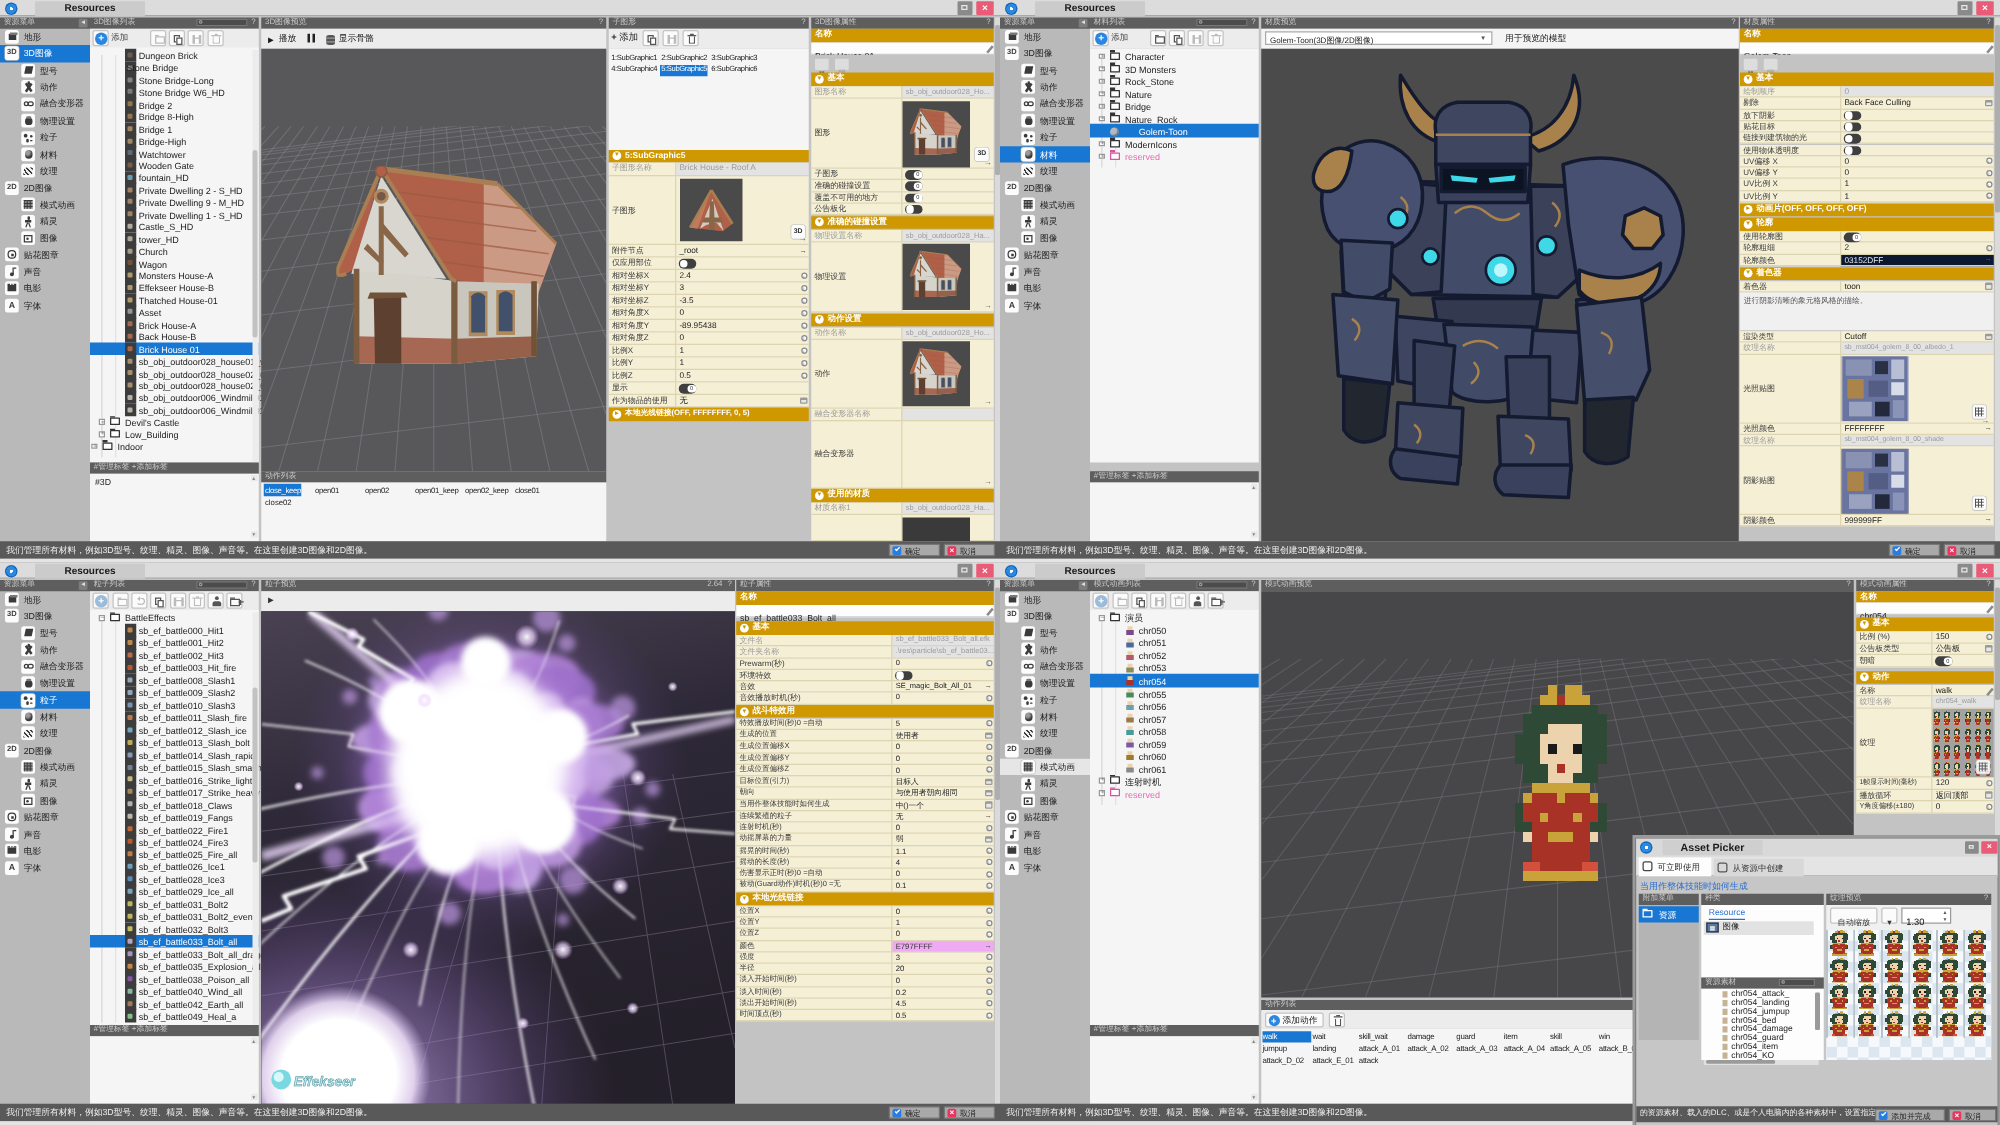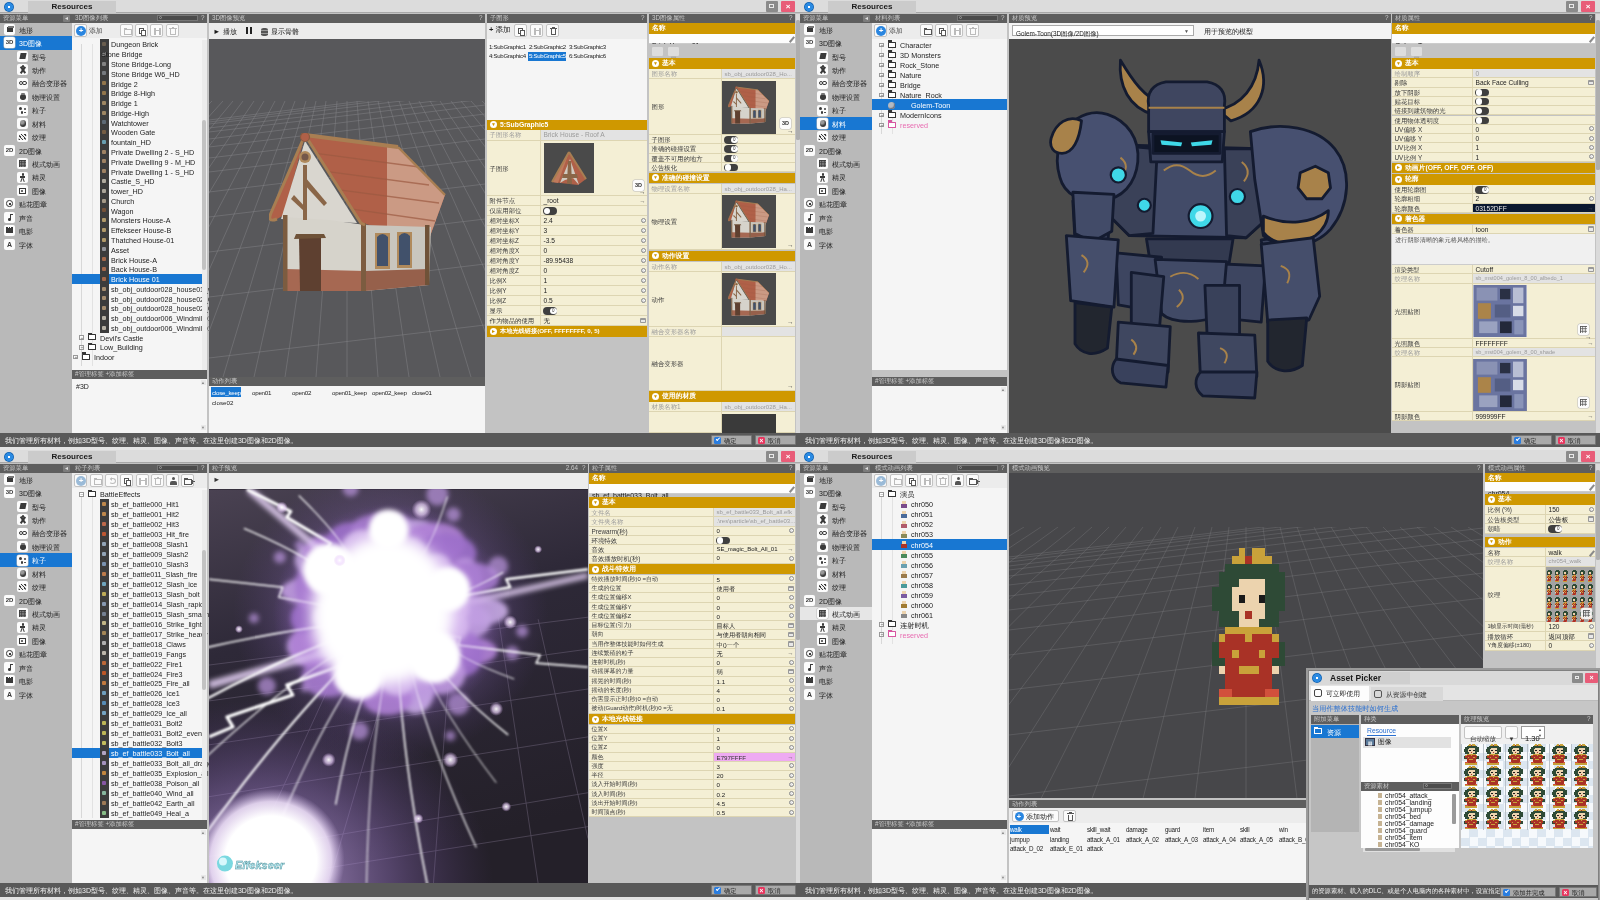--- a/index.html
+++ b/index.html
@@ -2049,21 +2049,21 @@
     <div class="ab" style="left:795.5px;top:14px;width:4.5px;height:419px;background:#dadada"></div>
     <div class="ab" style="left:796px;top:20px;width:3.5px;height:90px;background:#aeaeae;border-radius:1.5px"></div>
     <div class="ab" style="left:0px;top:433px;width:800px;height:13.5px;background:#595959"></div>
     <div class="ab" style="left:5px;top:435.5px;font-size:7px;line-height:9px;color:#f0f0f0;white-space:nowrap;">我们管理所有材料，例如3D型号、纹理、精灵、图像、声音等。在这里创建3D图像和2D图像。</div>
     <div class="ab" style="left:0px;top:446.5px;width:800px;height:3.5px;background:#e4e4e4"></div>
     <div class="ab" style="left:506px;top:218px;width:294px;height:232px;background:#9a9a9a"></div>
     <div class="ab" style="left:508px;top:220px;width:291px;height:230px;background:#c6c6c6;border:0.7px solid #808080"></div>
     <div class="ab" style="left:508.7px;top:220.7px;width:289.6px;height:14px;background:#d9d9d9"></div>
     <div class="ab" style="left:512px;top:222.5px;width:10px;height:10px;background:radial-gradient(circle at 50% 50%, #fff 0 18%, #2a8ae2 19% 55%, #1668b8 56% 100%);border-radius:50%"></div>
     <div class="ab" style="left:530px;top:221.5px;width:80px;height:12px;background:#cfcfcf">
-      <div style="font-size:8.5px;font-weight:bold;color:#1a1a1a;line-height:12px;">Asset Picker</div>
+      <div style="font-size:8.5px;font-weight:bold;color:#1a1a1a;line-height:12px;text-align:center">Asset Picker</div>
     </div>
     <div class="ab" style="left:772px;top:222.5px;width:11px;height:10px;background:#8a8a8a;border-radius:1px">
       <span class="ab" style="left:3px;top:3px;width:4px;height:3px;border:1px solid #e8e8e8"></span>
     </div>
     <div class="ab" style="left:785px;top:222.5px;width:13px;height:10px;background:#e85c78;border-radius:1px;color:#fff;font-size:7px;line-height:10px;text-align:center;font-weight:bold">×</div>
     <div class="ab" style="left:508.7px;top:234.7px;width:289.6px;height:16px;background:#e4e4e4;border-bottom:0.7px solid #bbb"></div>
     <div class="ab" style="left:511px;top:236px;width:58px;height:15px;background:#fdfdfd">
       <span class="ab" style="left:3px;top:3px;width:8px;height:8px;border:1px solid #444;border-radius:2px"></span>
       <span class="ab" style="left:15px;top:3px;font-size:6.8px;color:#222">可立即使用</span>
     </div>
@@ -2106,21 +2106,21 @@
     <div class="ab" style="left:578px;top:391.5px;width:4px;height:5px;background:#b8a078;opacity:0.8"></div>
     <div class="ab" style="left:585px;top:390.5px;font-size:6.8px;line-height:8.8px;color:#222;white-space:nowrap;">chr054_KO</div>
     <div class="ab" style="left:652px;top:344px;width:3.5px;height:30px;background:#9a9a9a;border-radius:1px"></div>
     <div class="ab" style="left:563px;top:397.5px;width:92px;height:4px;background:#e0e0e0">
       <div class="ab" style="left:2px;top:0.5px;width:55px;height:3px;background:#9a9a9a;border-radius:1px"></div>
     </div>
     <div class="ab" style="left:661px;top:265px;width:132px;height:8.5px;background:#5e5e5e;color:#c9c9c9;font-size:6.3px;line-height:8.5px;"><span style="padding-left:3px">纹理预览</span><span class="ab" style="right:2.5px;top:0;color:#c9c9c9">?</span></div>
     <div class="ab" style="left:661px;top:273.5px;width:132px;height:20px;background:#f0f0f0"></div>
     <div class="ab" style="left:664px;top:276px;width:38px;height:13px;background:#fbfbfb;border:0.7px solid #c3c3c3;border-radius:2px;text-align:center"><span style="font-size:6.5px;line-height:13px;color:#333">自动缩放</span></div>
     <div class="ab" style="left:705px;top:276px;width:13px;height:13px;background:#fbfbfb;border:0.7px solid #c3c3c3;border-radius:2px;text-align:center"><span style="font-size:6px;line-height:13px;color:#333">▼</span></div>
-    <div class="ab" style="left:721px;top:276px;width:24px;height:13px;background:#fff;border:0.7px solid #999"><span style="font-size:7.5px;line-height:13px;color:#111;padding-left:3px">1.30</span><span class="ab" style="right:2px;top:0px;font-size:4px;color:#555">▲</span><span class="ab" style="right:2px;top:6px;font-size:4px;color:#555">▼</span></div>
+    <div class="ab" style="left:721px;top:276px;width:40px;height:13px;background:#fff;border:0.7px solid #999"><span style="font-size:7.5px;line-height:13px;color:#111;padding-left:3px">1.30</span><span class="ab" style="right:2px;top:0px;font-size:4px;color:#555">▲</span><span class="ab" style="right:2px;top:6px;font-size:4px;color:#555">▼</span></div>
     <div class="ab" style="left:661px;top:293.5px;width:132px;height:104.5px;background:#f6f9fc;background-image:conic-gradient(#dce6f0 90deg,transparent 90deg 180deg,#dce6f0 180deg 270deg,transparent 270deg);background-size:17px 17px;">
       <div class="ab" style="left:3px;top:0.5px"><svg width="16" height="20.5" viewBox="0 0 12 20" preserveAspectRatio="none" shape-rendering="crispEdges">
           <use href="#qn"></use>
         </svg></div>
       <div class="ab" style="left:0px;top:0;width:0.6px;height:86px;background:#b8c0c8"></div>
       <div class="ab" style="left:25px;top:0.5px"><svg width="16" height="20.5" viewBox="0 0 12 20" preserveAspectRatio="none" shape-rendering="crispEdges">
           <use href="#qn"></use>
         </svg></div>
       <div class="ab" style="left:22px;top:0;width:0.6px;height:86px;background:#b8c0c8"></div>
       <div class="ab" style="left:47px;top:0.5px"><svg width="16" height="20.5" viewBox="0 0 12 20" preserveAspectRatio="none" shape-rendering="crispEdges">

